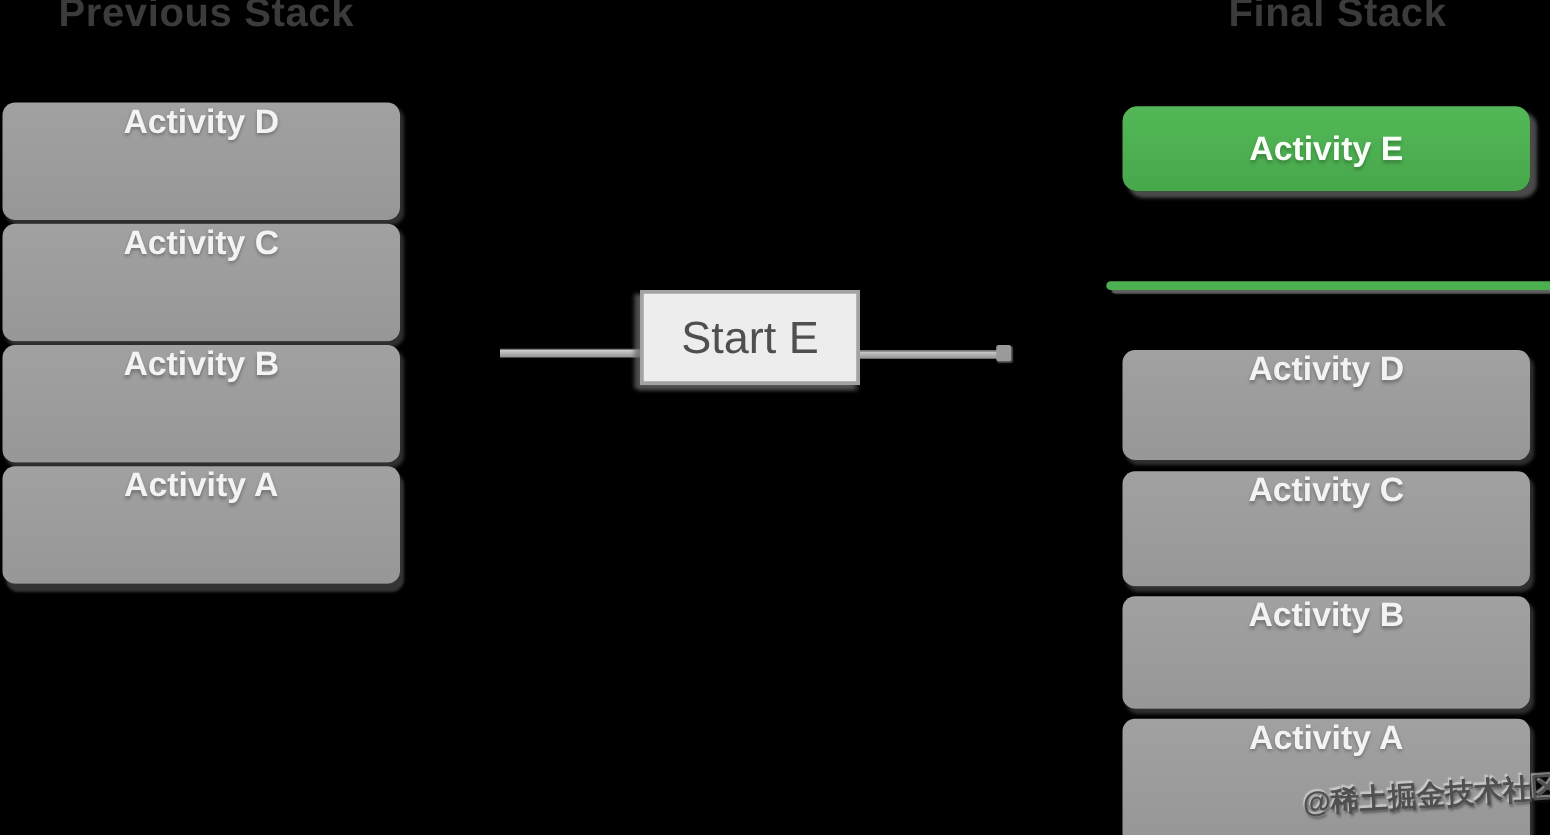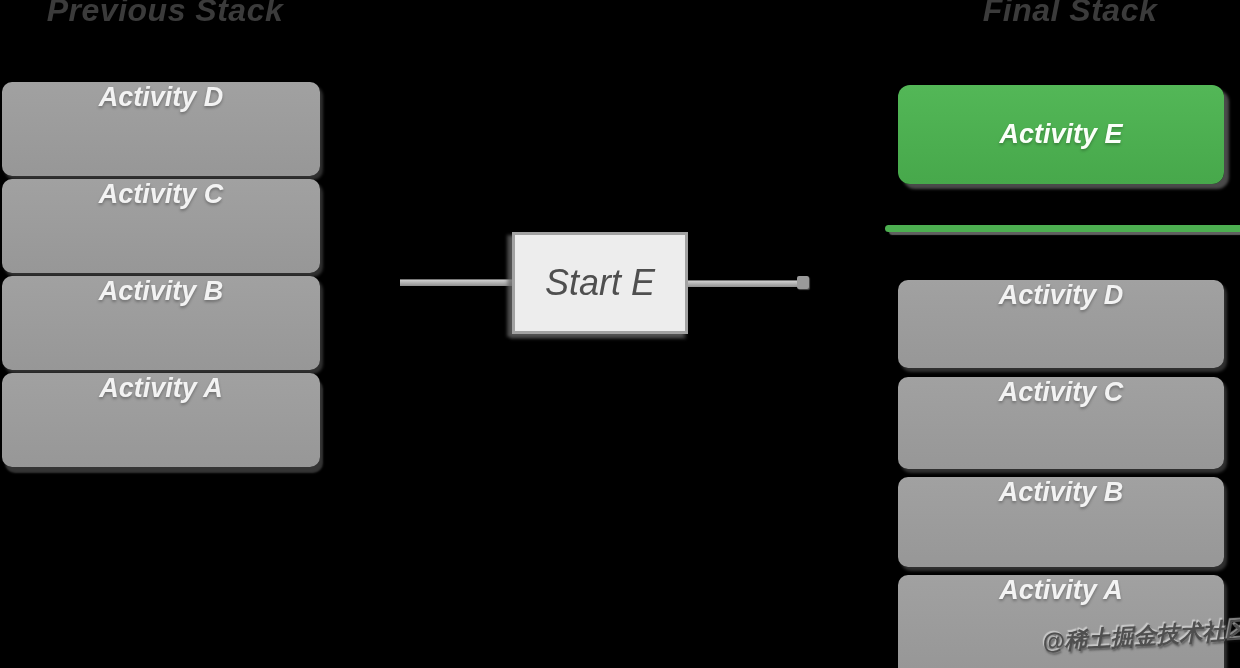--- a/index.html
+++ b/index.html
@@ -14,21 +14,21 @@
     --connector-gray:#b0b0b0;
     --watermark-text:#4f4f4f;
   }
   html,body{margin:0;padding:0;}
   body{
     width:1240px;height:668px;
     background:var(--background);
     font-family:"Liberation Sans", sans-serif;
     overflow:hidden;
   }
-  .page{position:relative;width:1240px;height:668px;overflow:hidden;font-style:italic;}
+  .page{position:relative;width:1240px;height:668px;overflow:hidden;}
 
   .stack-title{
     position:absolute;
     font-size:32px;font-weight:bold;
     color:var(--title-text);
     text-align:center;
     letter-spacing:0.5px;
     white-space:nowrap;
   }
   #prev-title{left:10px;top:-8px;width:310px;}
@@ -49,21 +49,21 @@
     text-shadow:0 2px 3px rgba(0,0,0,0.30);
   }
   
   #prev-stack .r0{top:0;height:94px;}
   #prev-stack .r1{top:97px;height:94px;}
   #prev-stack .r2{top:194px;height:94px;}
   #prev-stack .r3{top:291px;height:94px;box-shadow:3px 6px 2px rgba(95,95,95,0.55);}
 
   
   .new-activity{
-    position:absolute;left:0;top:0;width:100%;height:99px;
+    position:absolute;left:0;top:0;width:100%;height:68px;
     background:linear-gradient(#53b757, #47a84b);
     border-radius:12px;
     box-shadow:5px 5px 3px rgba(135,135,135,0.55);
     display:flex;align-items:center;justify-content:center;
     font-size:27px;font-weight:bold;color:#fbfff9;
     text-shadow:0 2px 3px rgba(0,0,0,0.25);
   }
   #final-stack .r0{top:195px;height:88px;}
   #final-stack .r1{top:292px;height:92px;}
   #final-stack .r2{top:392px;height:90px;}
@@ -82,21 +82,21 @@
     border-top:1px solid #777;
   }
   #connector-left{left:400px;top:279px;width:114px;}
   #connector-right{left:688px;top:280px;width:111px;}
   #connector-cap{
     position:absolute;left:797px;top:276px;width:12px;height:13px;
     background:#9a9a9a;border-radius:2px;box-shadow:1px 1px 1px rgba(150,150,150,0.5);
   }
 
   .start-box{
-    position:absolute;left:512px;top:232px;width:176px;height:102px;
+    position:absolute;left:512px;top:232px;width:176px;height:76px;
     box-sizing:border-box;
     background:var(--start-box-bg);
     border:3px solid var(--start-box-border);
     box-shadow:-5px 3px 3px rgba(105,105,105,0.65), -2px 5px 3px rgba(105,105,105,0.45);
     display:flex;align-items:center;justify-content:center;
     font-size:36px;color:var(--start-label-text);
   }
 
   .watermark{
     position:absolute;left:1042px;top:621px;width:200px;

